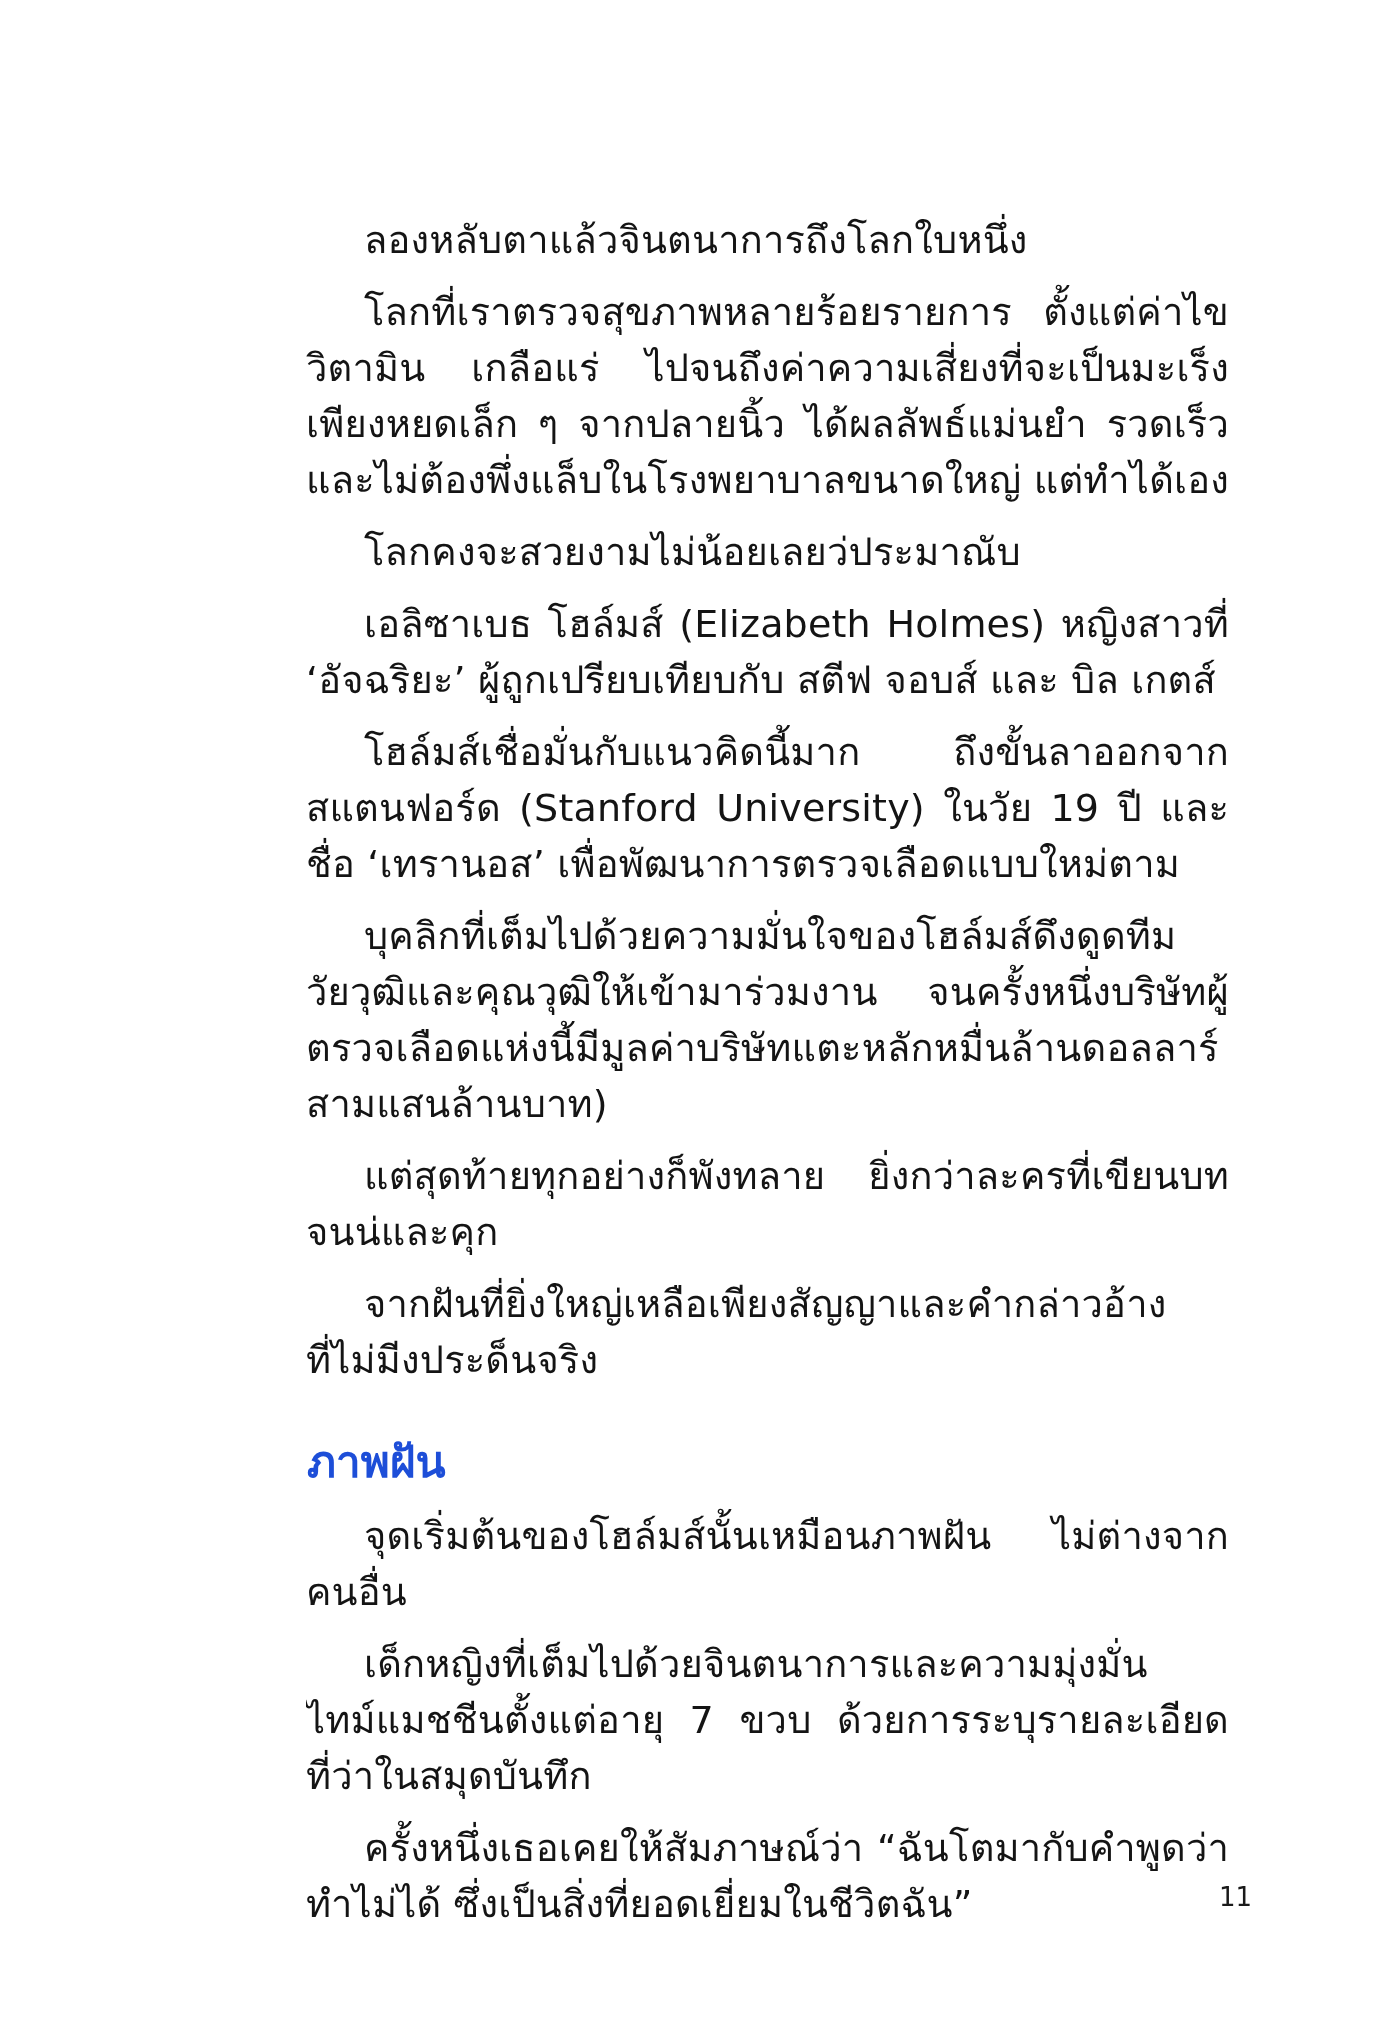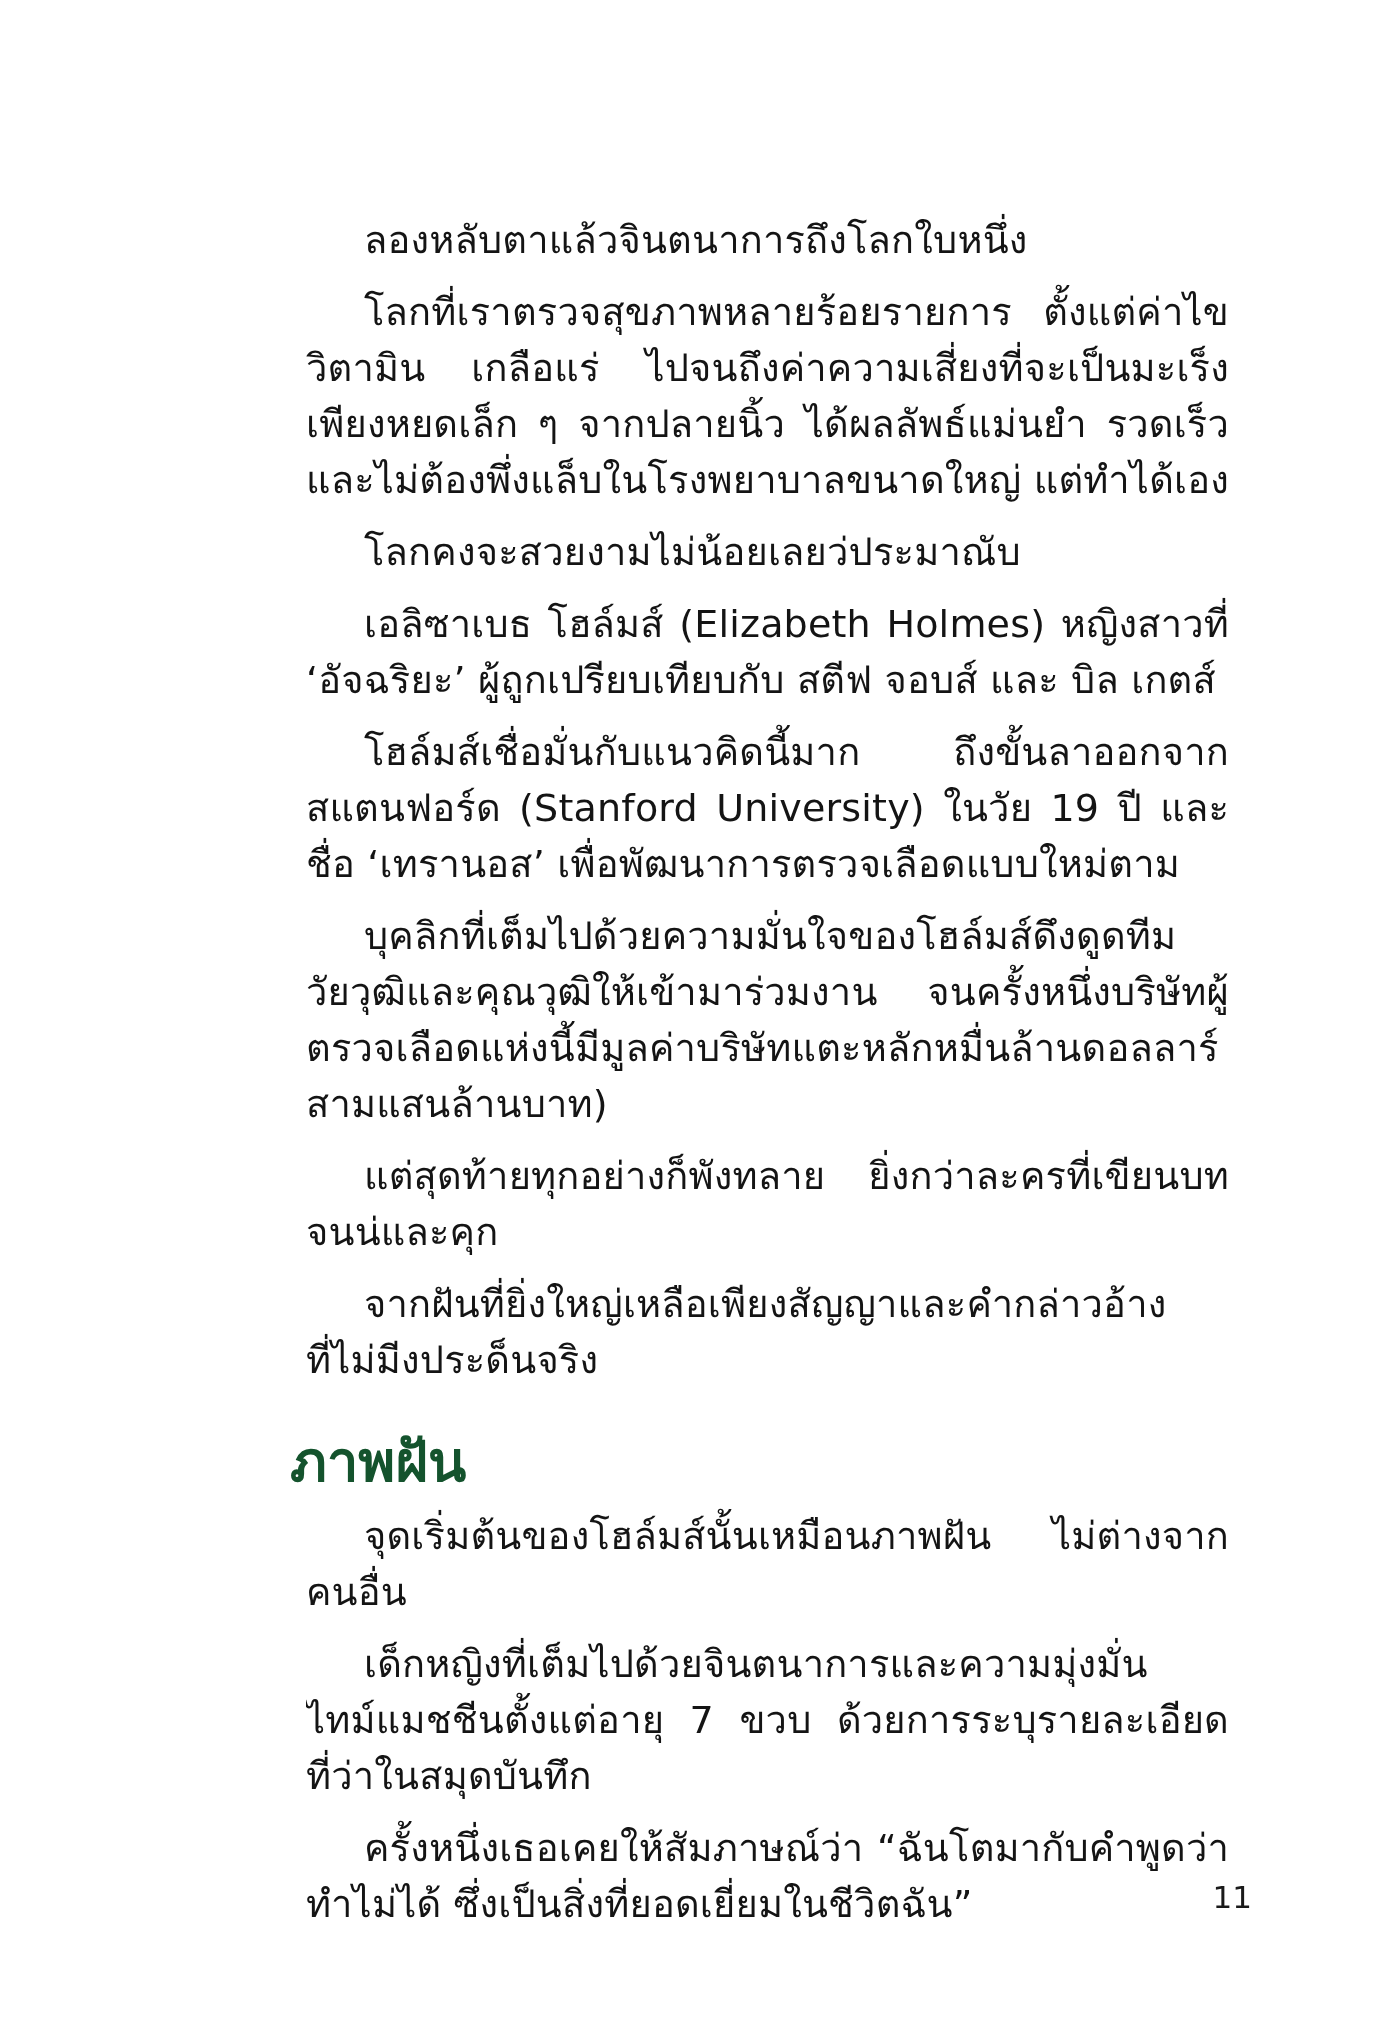--- a/index.html
+++ b/index.html
@@ -39,33 +39,33 @@
     letter-spacing: 0.2px;
   }
   .line.full {
     text-align: justify;
     text-align-last: justify;
   }
   .line.first {
     text-indent: 58px;
   }
   .heading {
-    margin: 44px 0 4px 0;
+    margin: 44px 0 4px 17px;
     padding: 0;
-    font-size: 56px;
+    font-size: 44px;
     line-height: 60px;
     height: 60px;
     font-weight: bold;
-    color: #14532d;
+    color: #1d4ed8;
   }
   .page-number {
     position: absolute;
     top: 1882px;
     right: 148px;
-    font-size: 31px;
+    font-size: 26px;
     line-height: 30px;
     color: #1a1a1a;
   }
 </style>
 </head>
 <body>
 
 <main class="page">
   <section class="text-block">
     <div id="paras-top">

